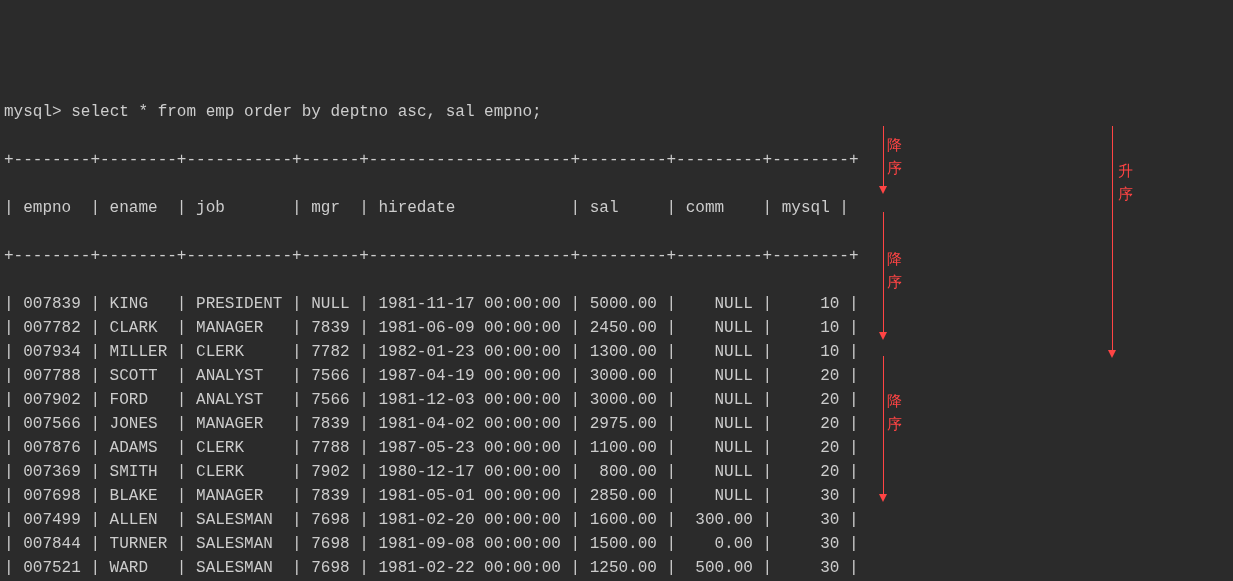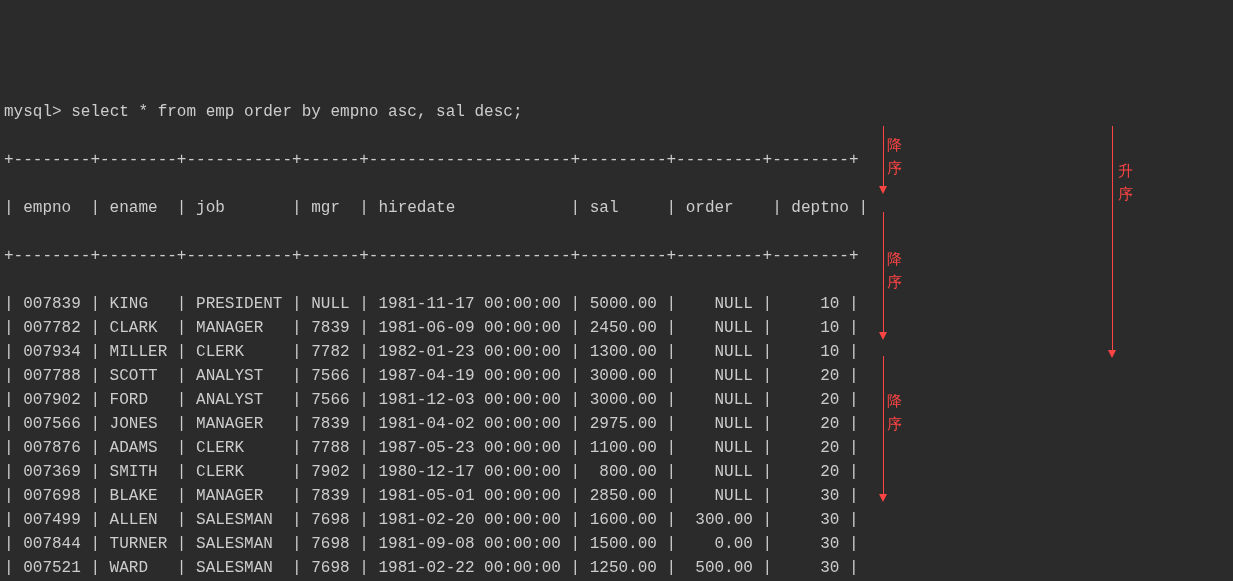--- a/index.html
+++ b/index.html
@@ -58,23 +58,23 @@
     
     .ann-asc { left: 1118px; top: 162px; }
     .arrow-asc { left: 1112px; top: 126px; height: 226px; }
     .arrowhead-asc { left: 1108px; top: 350px; }
   </style>
 </head>
 <body>
 
 
 
-<span class="terminal-line"><span>mysql&gt; </span><span>select * from emp order by empno asc, sal desc;</span></span>
+<span class="terminal-line"><span>mysql&gt; </span><span>select * from emp order by deptno asc, sal empno;</span></span>
 <span class="terminal-line">+--------+--------+-----------+------+---------------------+---------+---------+--------+</span>
-<span class="terminal-line">| empno  | ename  | job       | mgr  | hiredate            | sal     | order    | deptno |</span>
+<span class="terminal-line">| empno  | ename  | job       | mgr  | hiredate            | sal     | comm    | mysql |</span>
 <span class="terminal-line">+--------+--------+-----------+------+---------------------+---------+---------+--------+</span>
 <div id="rows-container"><span class="terminal-line">| 007839 | KING   | PRESIDENT | NULL | 1981-11-17 00:00:00 | 5000.00 |    NULL |     10 |</span><span class="terminal-line">| 007782 | CLARK  | MANAGER   | 7839 | 1981-06-09 00:00:00 | 2450.00 |    NULL |     10 |</span><span class="terminal-line">| 007934 | MILLER | CLERK     | 7782 | 1982-01-23 00:00:00 | 1300.00 |    NULL |     10 |</span><span class="terminal-line">| 007788 | SCOTT  | ANALYST   | 7566 | 1987-04-19 00:00:00 | 3000.00 |    NULL |     20 |</span><span class="terminal-line">| 007902 | FORD   | ANALYST   | 7566 | 1981-12-03 00:00:00 | 3000.00 |    NULL |     20 |</span><span class="terminal-line">| 007566 | JONES  | MANAGER   | 7839 | 1981-04-02 00:00:00 | 2975.00 |    NULL |     20 |</span><span class="terminal-line">| 007876 | ADAMS  | CLERK     | 7788 | 1987-05-23 00:00:00 | 1100.00 |    NULL |     20 |</span><span class="terminal-line">| 007369 | SMITH  | CLERK     | 7902 | 1980-12-17 00:00:00 |  800.00 |    NULL |     20 |</span><span class="terminal-line">| 007698 | BLAKE  | MANAGER   | 7839 | 1981-05-01 00:00:00 | 2850.00 |    NULL |     30 |</span><span class="terminal-line">| 007499 | ALLEN  | SALESMAN  | 7698 | 1981-02-20 00:00:00 | 1600.00 |  300.00 |     30 |</span><span class="terminal-line">| 007844 | TURNER | SALESMAN  | 7698 | 1981-09-08 00:00:00 | 1500.00 |    0.00 |     30 |</span><span class="terminal-line">| 007521 | WARD   | SALESMAN  | 7698 | 1981-02-22 00:00:00 | 1250.00 |  500.00 |     30 |</span><span class="terminal-line">| 007654 | MARTIN | SALESMAN  | 7698 | 1981-09-28 00:00:00 | 1250.00 | 1400.00 |     30 |</span></div>
 
 
 
 <div class="annotation ann-group1">降
 序</div>
 <div class="arrow-line arrow1"></div>
 <div class="arrow-head arrowhead1"></div>
 

